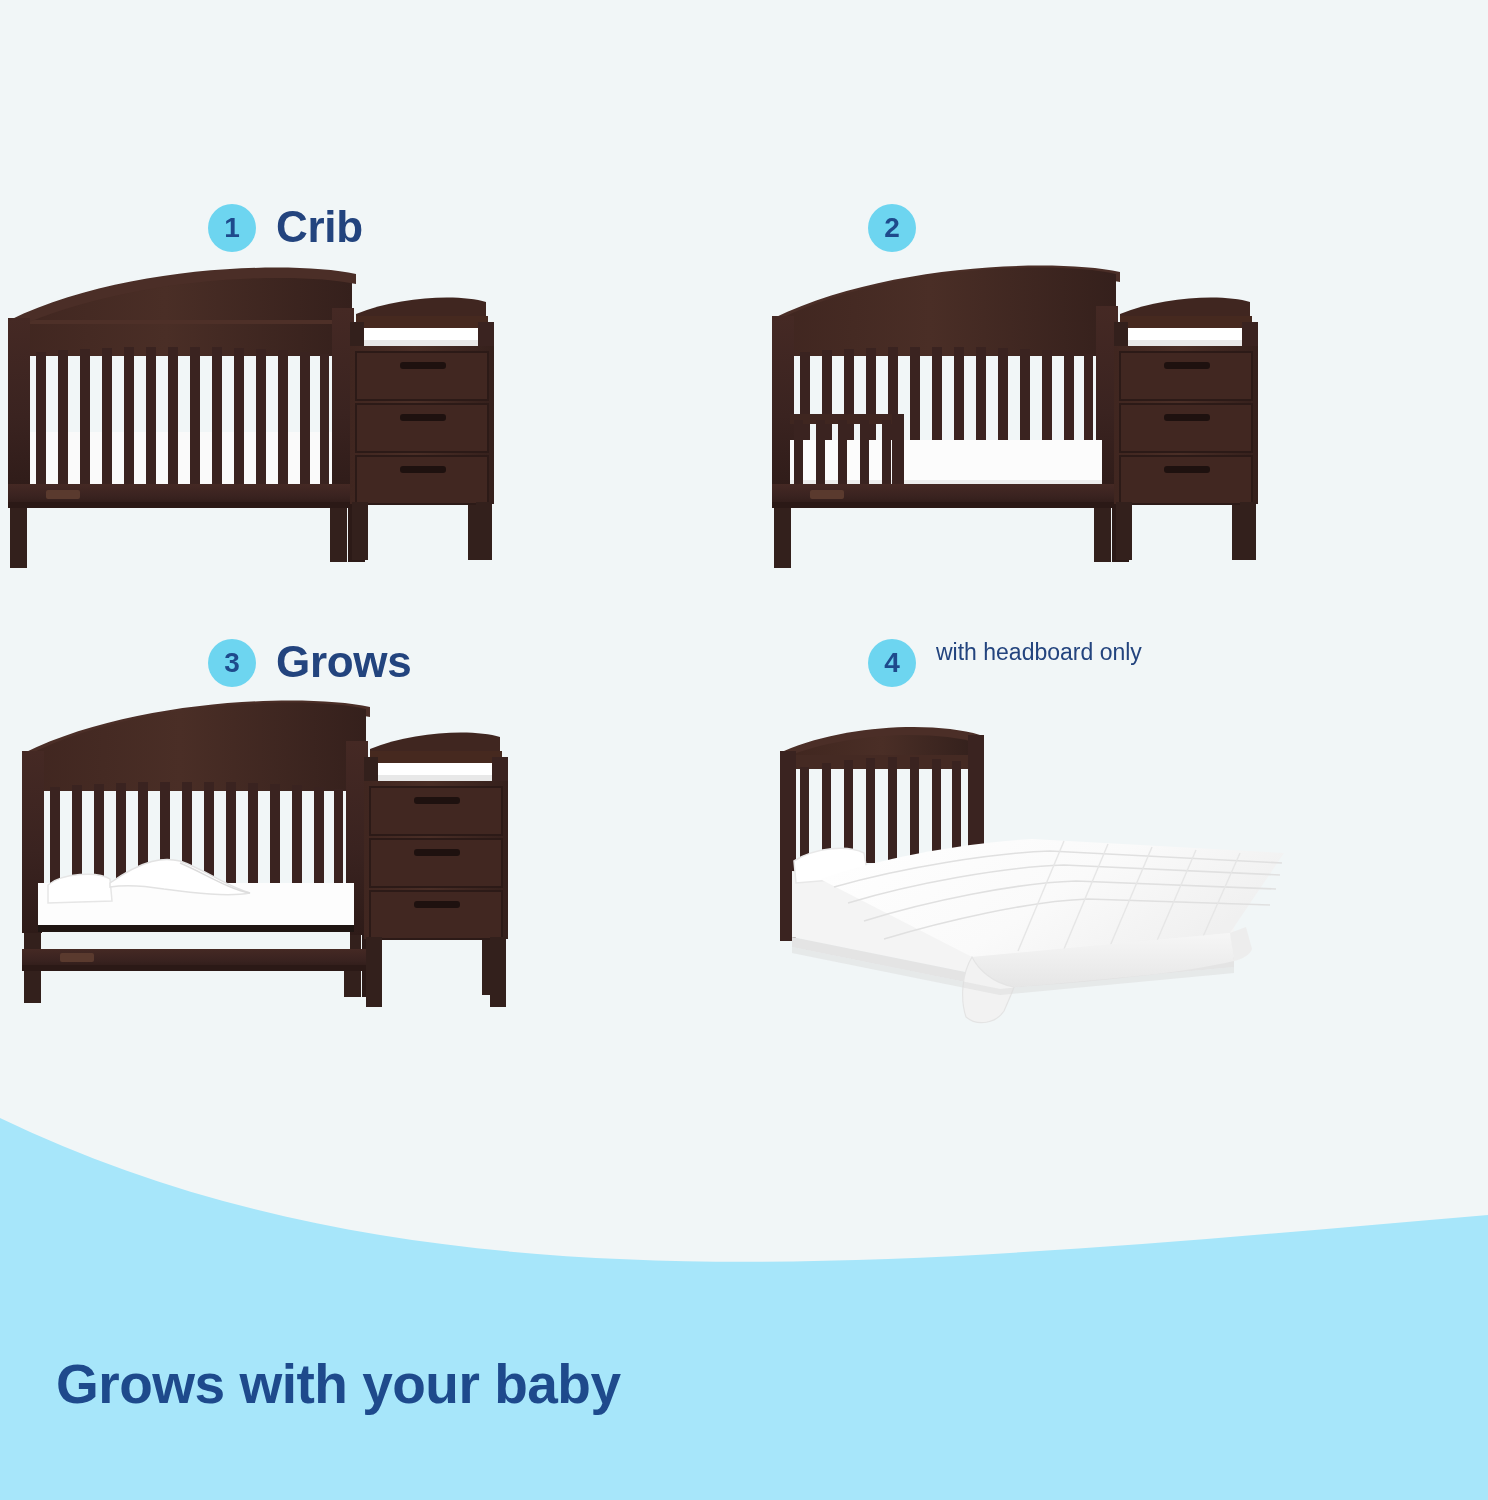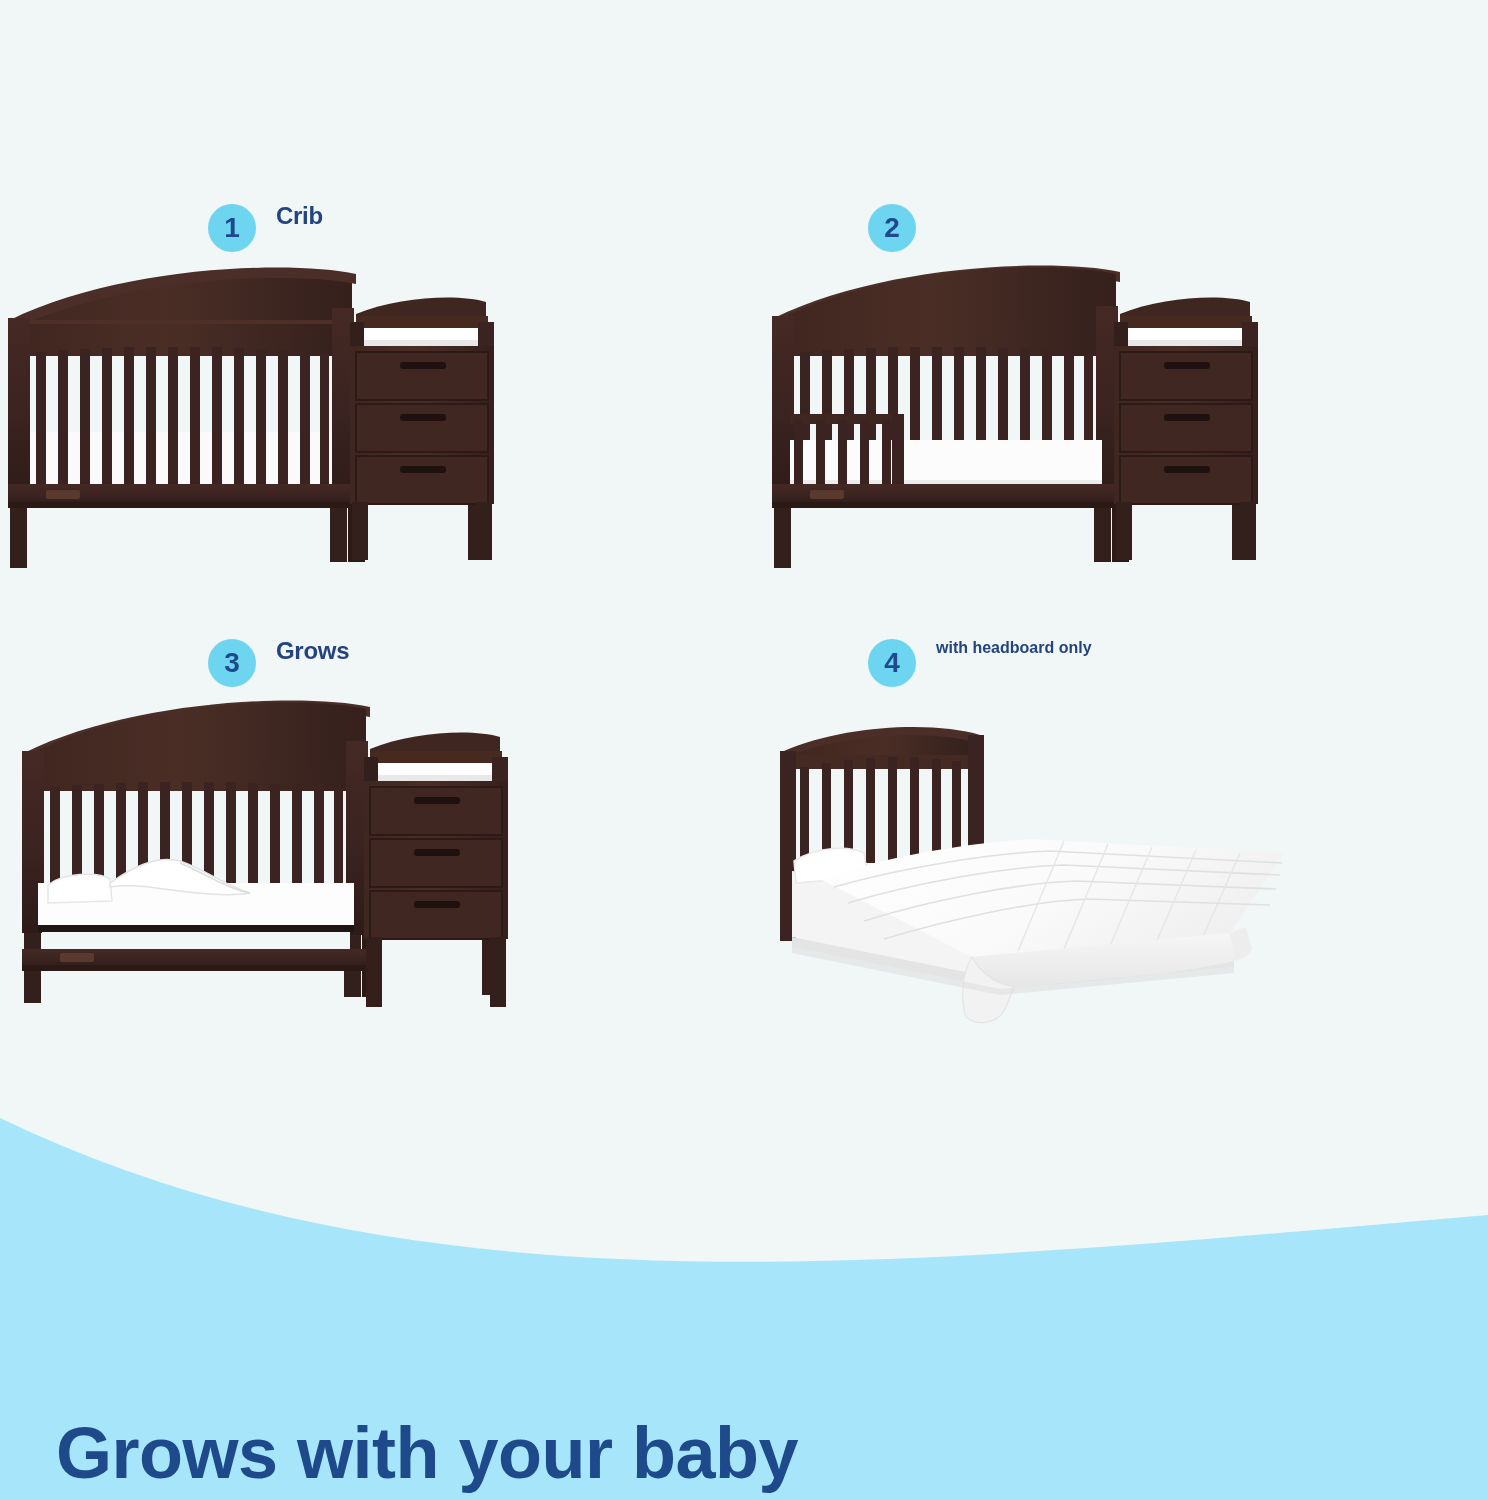--- a/index.html
+++ b/index.html
@@ -23,22 +23,22 @@
   #banner-wave {
     position: absolute;
     left: 0;
     top: 1090px;
     width: 1488px;
     height: 410px;
   }
   #banner-headline {
     position: absolute;
     left: 56px;
-    top: 1412px;
-    font-size: 72px;
+    top: 1352px;
+    font-size: 55px;
     font-weight: bold;
     color: #1E4A8C;
     letter-spacing: -0.5px;
     white-space: nowrap;
   }
 
   
   #stage-grid {
     position: absolute;
     left: 0; top: 0;
@@ -67,29 +67,29 @@
     font-size: 28px;
     font-weight: bold;
     display: flex;
     align-items: center;
     justify-content: center;
     flex: 0 0 auto;
     margin-top: 4px;
   }
   .stage-titles { padding-top: 2px; }
   .stage-title {
-    font-size: 24px;
+    font-size: 44px;
     font-weight: bold;
     color: #23447E;
     letter-spacing: -0.3px;
     white-space: nowrap;
   }
   .stage-subtitle {
-    font-size: 16px;
-    font-weight: bold;
+    font-size: 23px;
+    font-weight: normal;
     color: #23447E;
     margin-top: 2px;
     white-space: nowrap;
   }
 
   .stage-art {
     position: absolute;
     left: 0;
     top: 62px;
     width: 744px;

